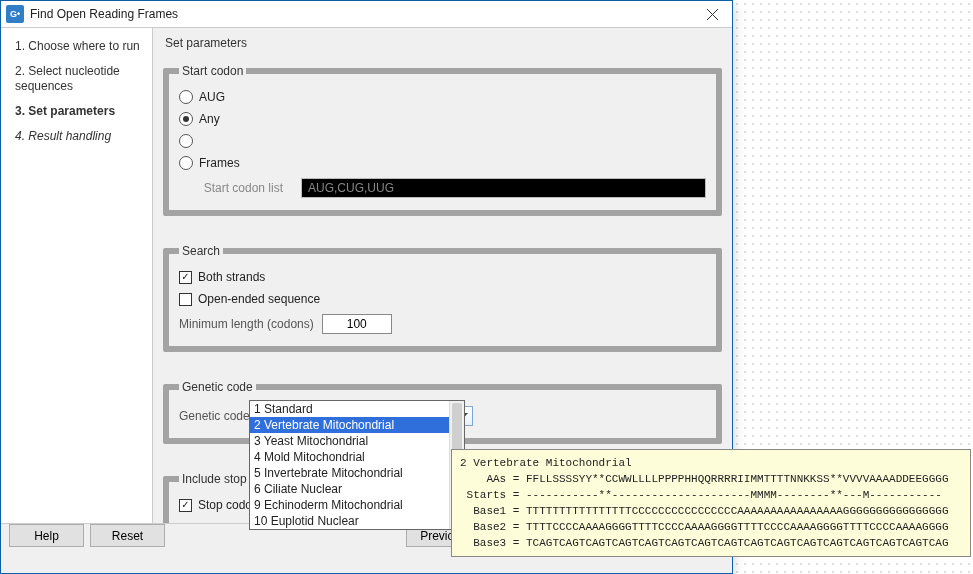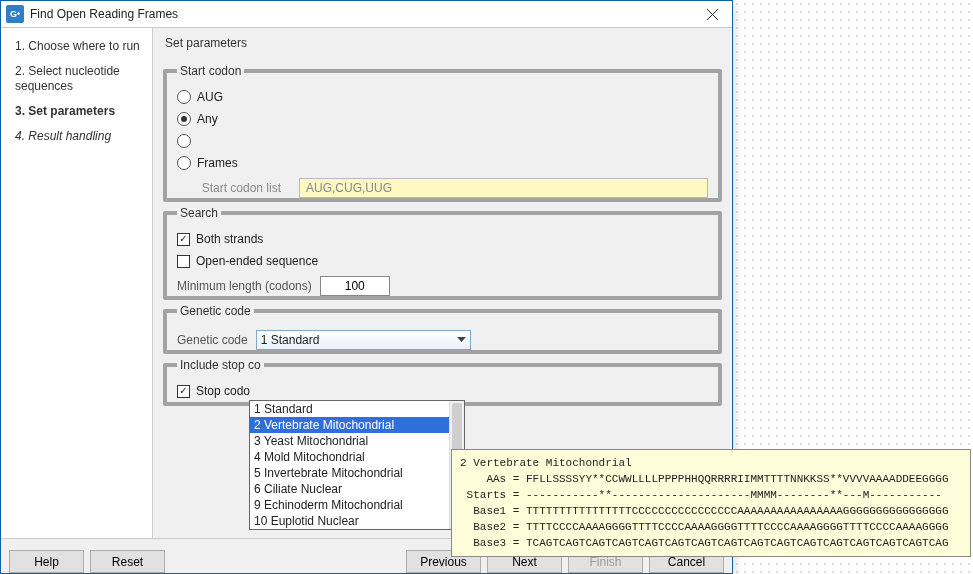--- a/index.html
+++ b/index.html
@@ -25,25 +25,25 @@
 
   .client { display:flex; height:510px; }
   .sidebar { width:152px; background:#fff; border-right:1px solid #ccc; padding-top:6px; }
   .side-step { padding:5px 10px 5px 14px; font-size:12px; color:#333; line-height:15px; cursor:default; }
   .side-step.active { font-weight:700; }
   .side-step.italic { font-style:italic; }
 
   .main { flex:1; background:#f0f0f0; padding:6px 10px 6px 10px; overflow:hidden; }
   .panel-title { font-size:12px; color:#333; margin:2px 0 14px 2px; }
 
-  fieldset { border:4px solid #a3a3a3; border-radius:2px; margin:0 0 4px 0; padding:8px 10px 0 10px; background:transparent; }
+  fieldset { border:6px solid #a3a3a3; border-radius:2px; margin:0 0 28px 0; padding:8px 10px 12px 10px; background:transparent; }
   legend { font-size:12px; color:#333; padding:0 3px; }
 
   .radio-row, .check-row { display:flex; align-items:center; gap:6px; height:22px; line-height:22px; }
-  .disabled-input { background:#fef9c3; border:1px solid #bbb; color:#888; height:20px; padding:0 6px; font-size:12px; display:flex; align-items:center; flex:1; }
+  .disabled-input { background:#000000; border:1px solid #bbb; color:#888; height:20px; padding:0 6px; font-size:12px; display:flex; align-items:center; flex:1; }
   .text-input { background:#fff; border:1px solid #888; height:20px; padding:0 6px; font-size:12px; width:70px;text-align:center; }
   .checkbox-checked { width:13px; height:13px; border:1px solid #333; background:#fff; display:inline-flex; align-items:center; justify-content:center; font-size:10px; line-height:10px; }
   .checkbox-unchecked { width:13px; height:13px; border:1px solid #333; background:#fff; display:inline-block; }
 
   .row-inline { display:flex; align-items:center; gap:8px; margin-top:4px; }
   .row-inline .lbl { font-size:12px; color:#555; }
 
   .combo {
     height:20px; border:1px solid #7fa8d0; background:linear-gradient(#fff,#e7f0f9);
     display:flex; align-items:center; padding:0 4px; width:215px; justify-content:space-between;
@@ -58,22 +58,22 @@
   .dropdown-inner { position:relative; }
   .dropdown .opt { height:16px; padding:0 4px; font-size:12px; line-height:16px; cursor:pointer; white-space:nowrap; overflow:hidden; }
   .dropdown .opt.hl { background:#2f6fdc; color:#fff; }
   .dropdown .scroll { position:absolute; right:0; top:0; width:15px; height:100%; background:#f0f0f0; border-left:1px solid #ddd; }
   .dropdown .scroll .thumb { position:absolute; left:2px; right:2px; top:2px; height:52px; background:#cfcfcf; border-radius:2px; }
   .dropdown .scroll .arrow { position:absolute; left:0; right:0; height:12px; display:flex; align-items:center; justify-content:center; color:#555; font-size:8px; }
   .dropdown .scroll .arr-up { top:0; }
   .dropdown .scroll .arr-down { bottom:0; }
 
   .bottombar {
-    position:absolute; left:0; right:0; bottom:0; height:35px; border-top:1px solid #ccc;
-    display:flex; align-items:flex-end; padding:0 8px; gap:6px; background:#f0f0f0;
+    position:absolute; left:0; right:0; bottom:15px; height:35px; border-top:1px solid #ccc;
+    display:flex; align-items:flex-start; padding:0 8px; gap:6px; background:#f0f0f0;
   }
   .bottombar .spacer { flex:1; }
   button.dlgbtn { width:75px; height:23px; border:1px solid #adadad; background:#e1e1e1;
     font-size:12px; cursor:pointer; padding:0; }
   button.dlgbtn:disabled { color:#9e9e9e; cursor:default; }
 
   .tooltip {
     position:absolute; left:451px; top:449px; right:2px;
     background:#fdfdd9; border:1px solid #888; padding:5px 8px 5px 8px;
     font-family: Consolas, "Courier New", monospace;

